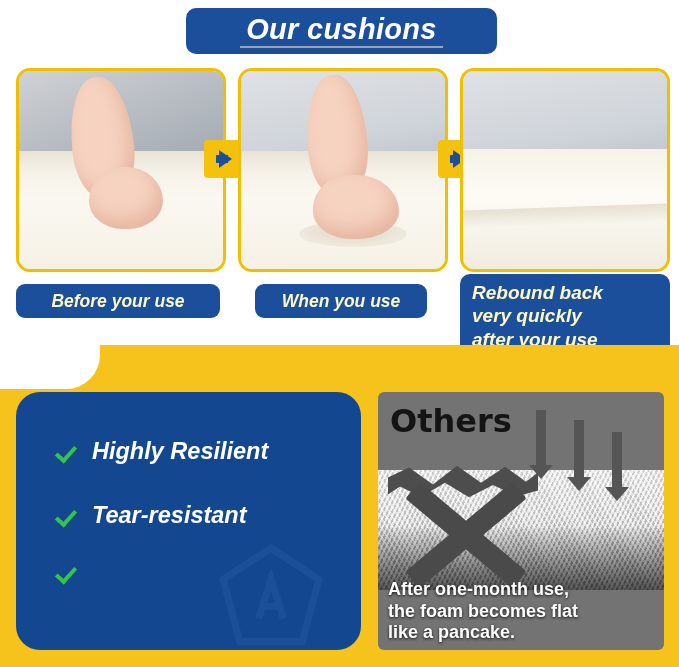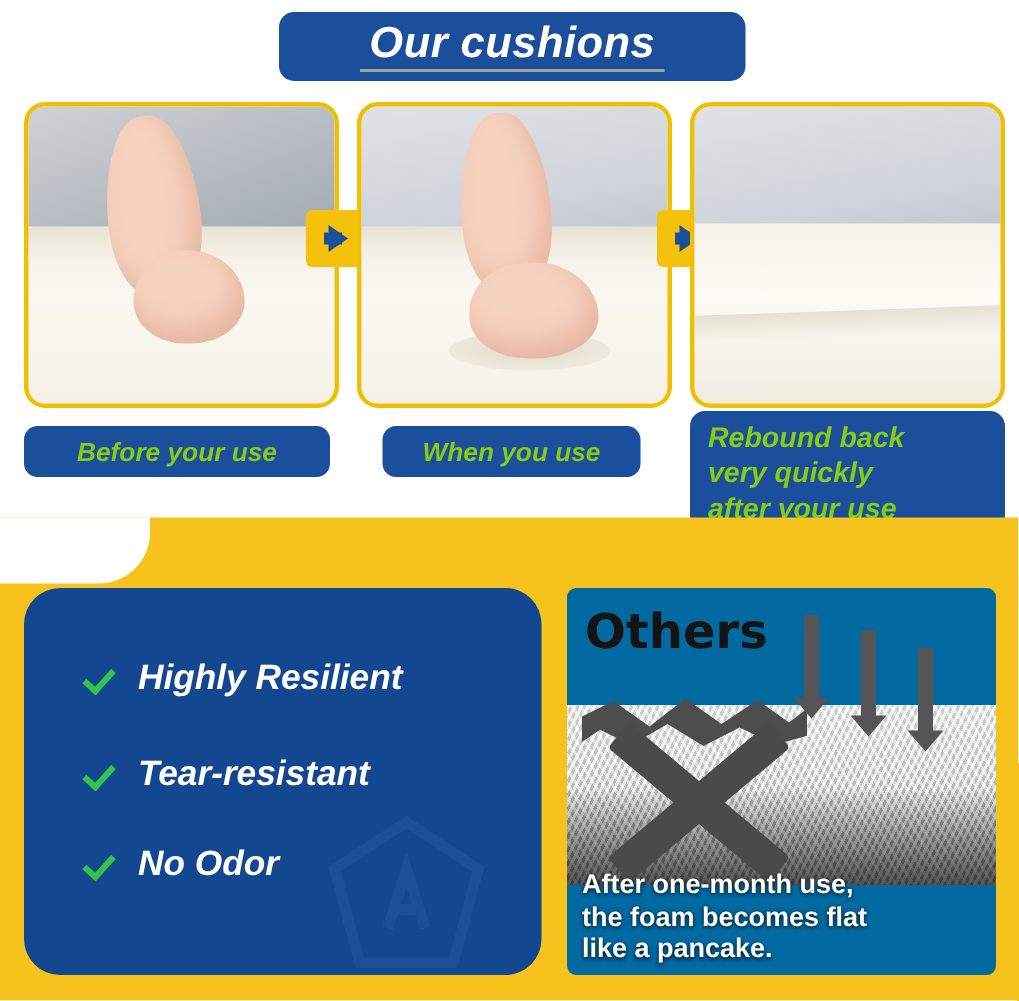--- a/index.html
+++ b/index.html
@@ -83,21 +83,21 @@
   .arrow-glyph{
     width:0;height:0;border-top:9px solid transparent;border-bottom:9px solid transparent;
     border-left:13px solid #1b4f9c;position:relative;margin-left:4px;
   }
   .arrow-glyph::before{
     content:"";position:absolute;left:-16px;top:-4px;width:12px;height:8px;background:#1b4f9c;
   }
 
   
   .cap{
-    position:absolute;background:#1b4f9c;border-radius:9px;color:#84cc16;
+    position:absolute;background:#1b4f9c;border-radius:9px;color:#fef9c3;
     font-weight:bold;font-style:italic;display:flex;align-items:center;
   }
   .cap1{left:16px;top:284px;width:204px;height:34px;justify-content:center;font-size:17.5px;}
   .cap2{left:255px;top:284px;width:172px;height:34px;justify-content:center;font-size:17.5px;}
   .cap3{
     left:460px;top:274px;width:210px;height:84px;border-radius:10px;
     flex-direction:column;align-items:flex-start;justify-content:center;
     padding:0 0 0 12px;box-sizing:border-box;font-size:19px;line-height:1.22;font-style:italic;
   }
 
@@ -130,21 +130,21 @@
     border-right:4px solid #35c44a;border-bottom:4px solid #35c44a;
     transform:rotate(42deg);
   }
   .watermark{
     position:absolute;left:200px;top:152px;width:110px;height:104px;opacity:.32;
   }
 
   
   .white-panel{
     position:absolute;left:378px;top:392px;width:286px;height:258px;
-    background:#0369a1;border-radius:6px;overflow:hidden;
+    background:#737373;border-radius:6px;overflow:hidden;
   }
   .others-title{
     position:absolute;left:12px;top:10px;font-size:32px;font-weight:bold;
     color:#141414;font-family:"DejaVu Sans", sans-serif;
   }
   .fiber{
     position:absolute;left:0;right:0;top:78px;height:120px;
     background:
       repeating-linear-gradient(116deg, rgba(255,255,255,.65) 0 2px, rgba(150,150,150,.18) 2px 4px),
       repeating-linear-gradient(58deg, rgba(255,255,255,.55) 0 2px, rgba(120,120,120,.20) 2px 5px),
@@ -249,21 +249,20 @@
     <div class="feature f1">
       <span class="check"></span>
       <span>Highly Resilient</span>
     </div>
     <div class="feature f2">
       <span class="check"></span>
       <span>Tear-resistant</span>
     </div>
     <div class="feature f3">
       <span class="check"></span>
-      <span>No Odor</span>
     </div>
     <svg class="watermark" viewBox="0 0 100 100">
       <polygon points="50,4 96,34 80,94 20,94 4,34" fill="none" stroke="#2f63ad" stroke-width="7"></polygon>
       <path d="M38 72 L50 34 L62 72" fill="none" stroke="#2f63ad" stroke-width="7"></path>
       <path d="M43 60 L57 60" stroke="#2f63ad" stroke-width="7"></path>
     </svg>
   </div>
 
   <div class="white-panel">
     <div class="fiber"></div>

